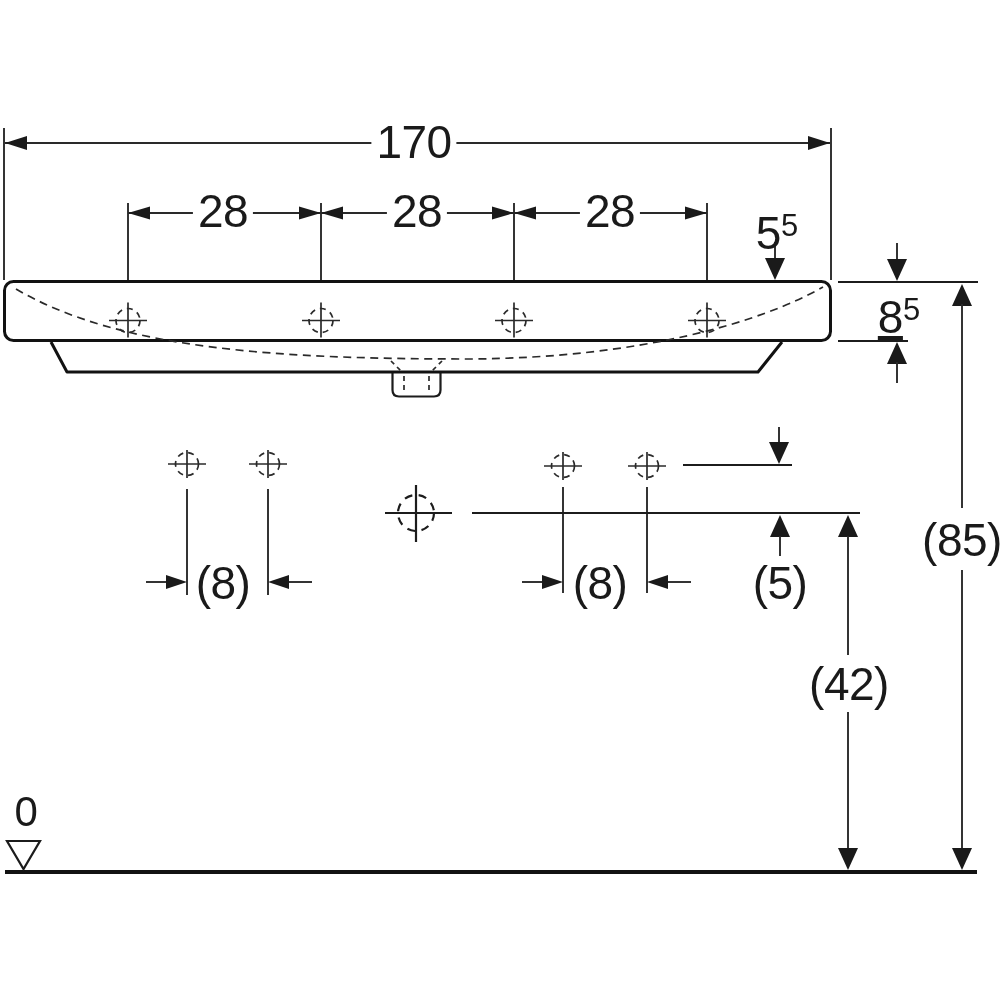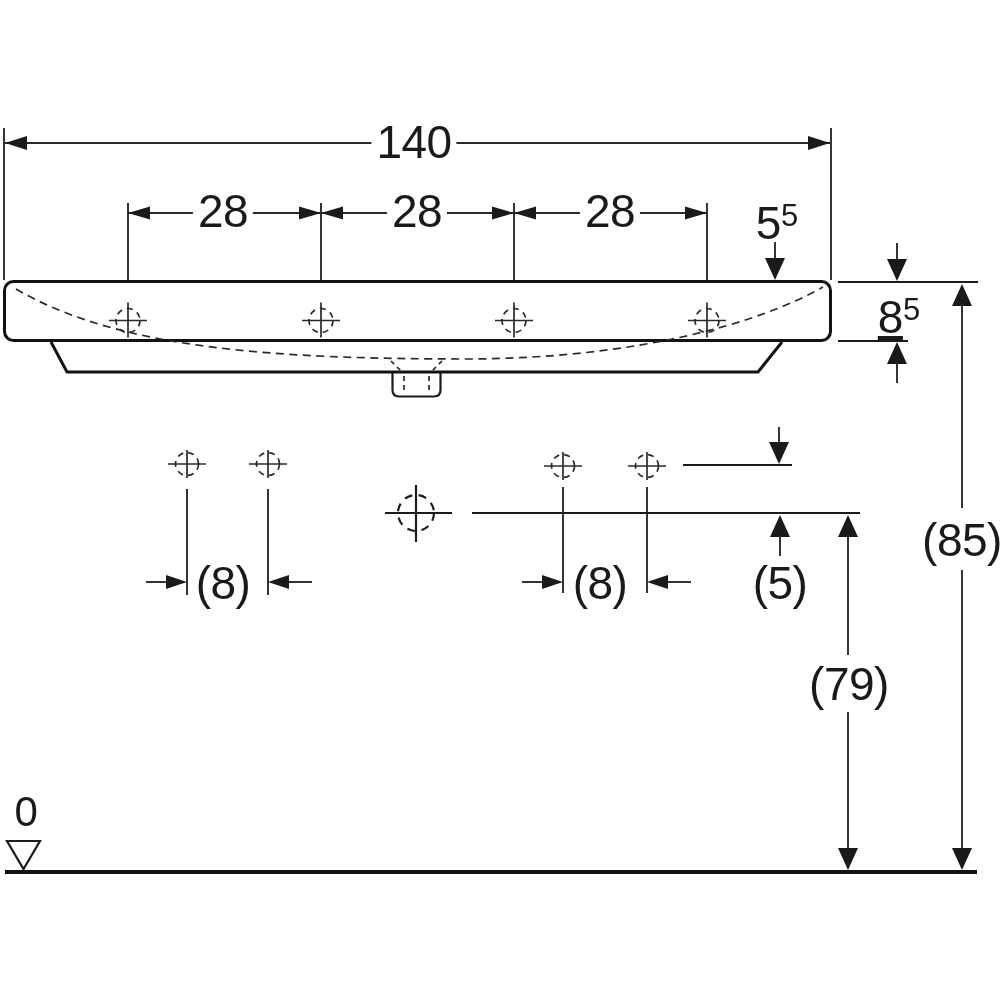--- a/index.html
+++ b/index.html
@@ -190,34 +190,34 @@
     </g>
 
     <g>
       <line class="ground" x1="5" y1="872" x2="977" y2="872"></line>
     </g>
     <g>
       <polygon class="whitefill" stroke="#1c1c1c" stroke-width="2.2" points="7,841 40,841 23.5,869"></polygon>
     </g>
   </svg>
 
-  <span class="dim bg" style="left:414px;top:142px;">140</span>
+  <span class="dim bg" style="left:414px;top:142px;">170</span>
 
   <span class="dim bg" style="left:223px;top:211px;">28</span>
   <span class="dim bg" style="left:417px;top:211px;">28</span>
   <span class="dim bg" style="left:610px;top:211px;">28</span>
 
-  <span class="dim" style="left:777px;top:223px;"><span>5</span><span class="sup">5</span></span>
+  <span class="dim" style="left:777px;top:233px;"><span>5</span><span class="sup">5</span></span>
 
   <span class="dim" style="left:899px;top:317px;text-decoration:underline;"><span>8</span><span class="sup">5</span></span>
 
   <span class="dim bg" style="left:962px;top:540px;">(85)</span>
 
   <span class="dim" style="left:223px;top:583px;">(8)</span>
 
   <span class="dim" style="left:600px;top:583px;">(8)</span>
 
   <span class="dim" style="left:780px;top:583px;">(5)</span>
 
-  <span class="dim bg" style="left:849px;top:684px;">(79)</span>
+  <span class="dim bg" style="left:849px;top:684px;">(42)</span>
 
   <span class="dim small" style="left:26px;top:812px;">0</span>
 </div>
 
 </body></html>

